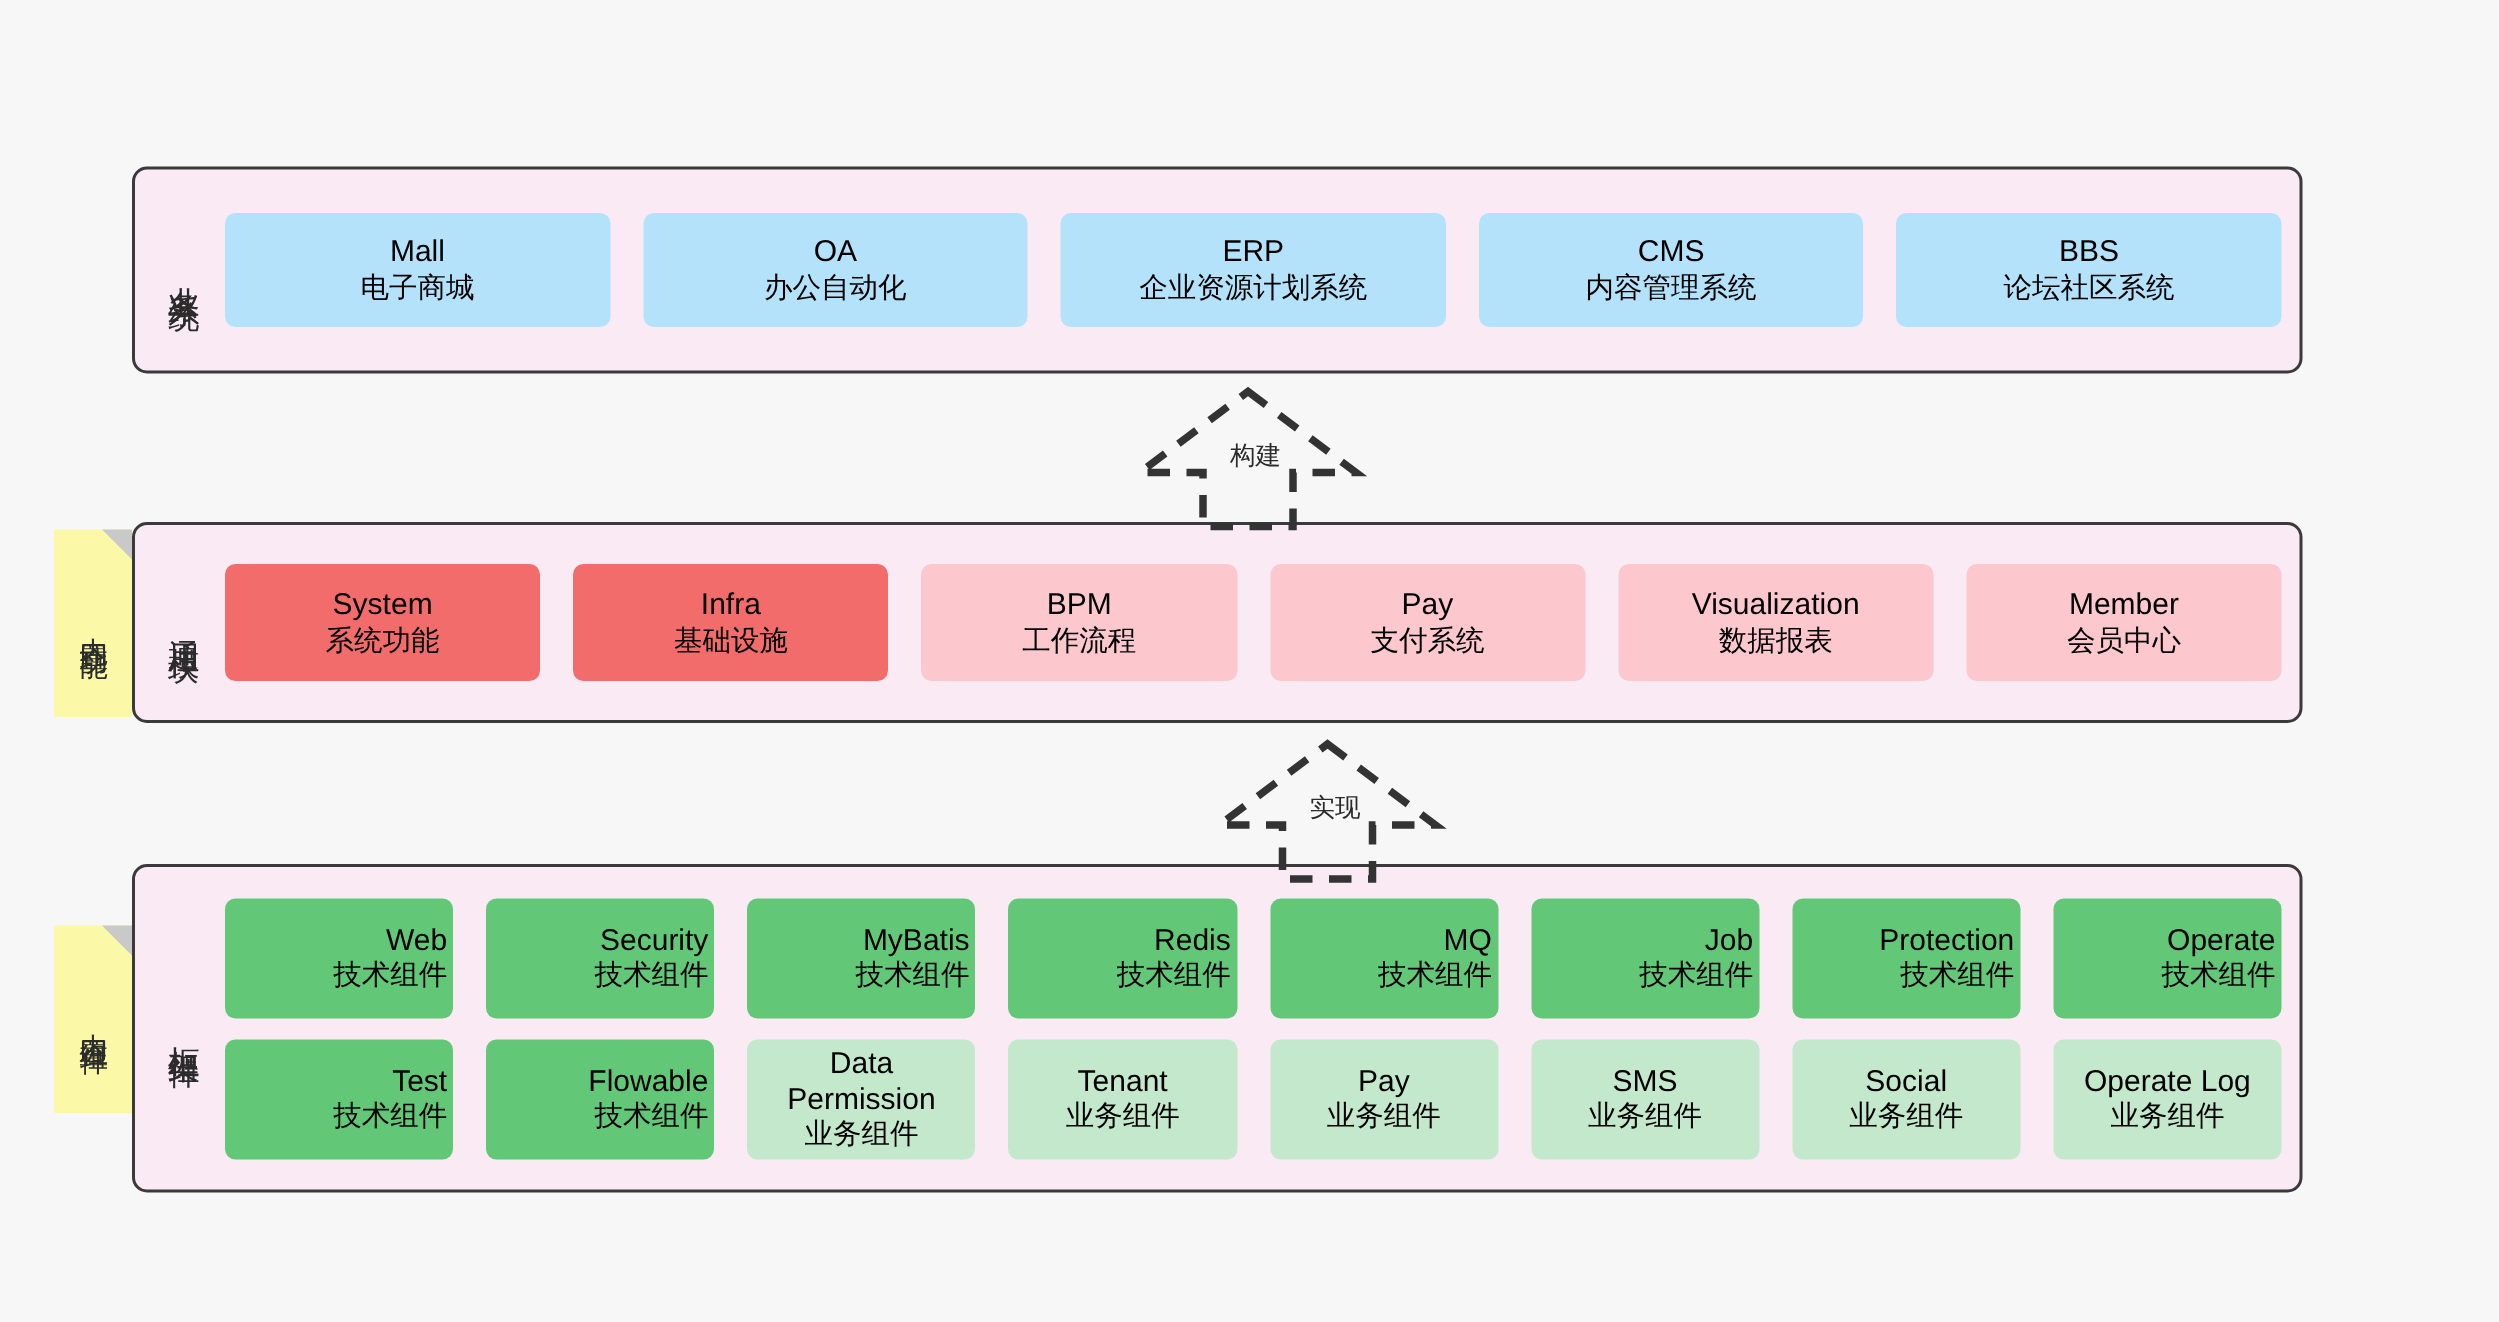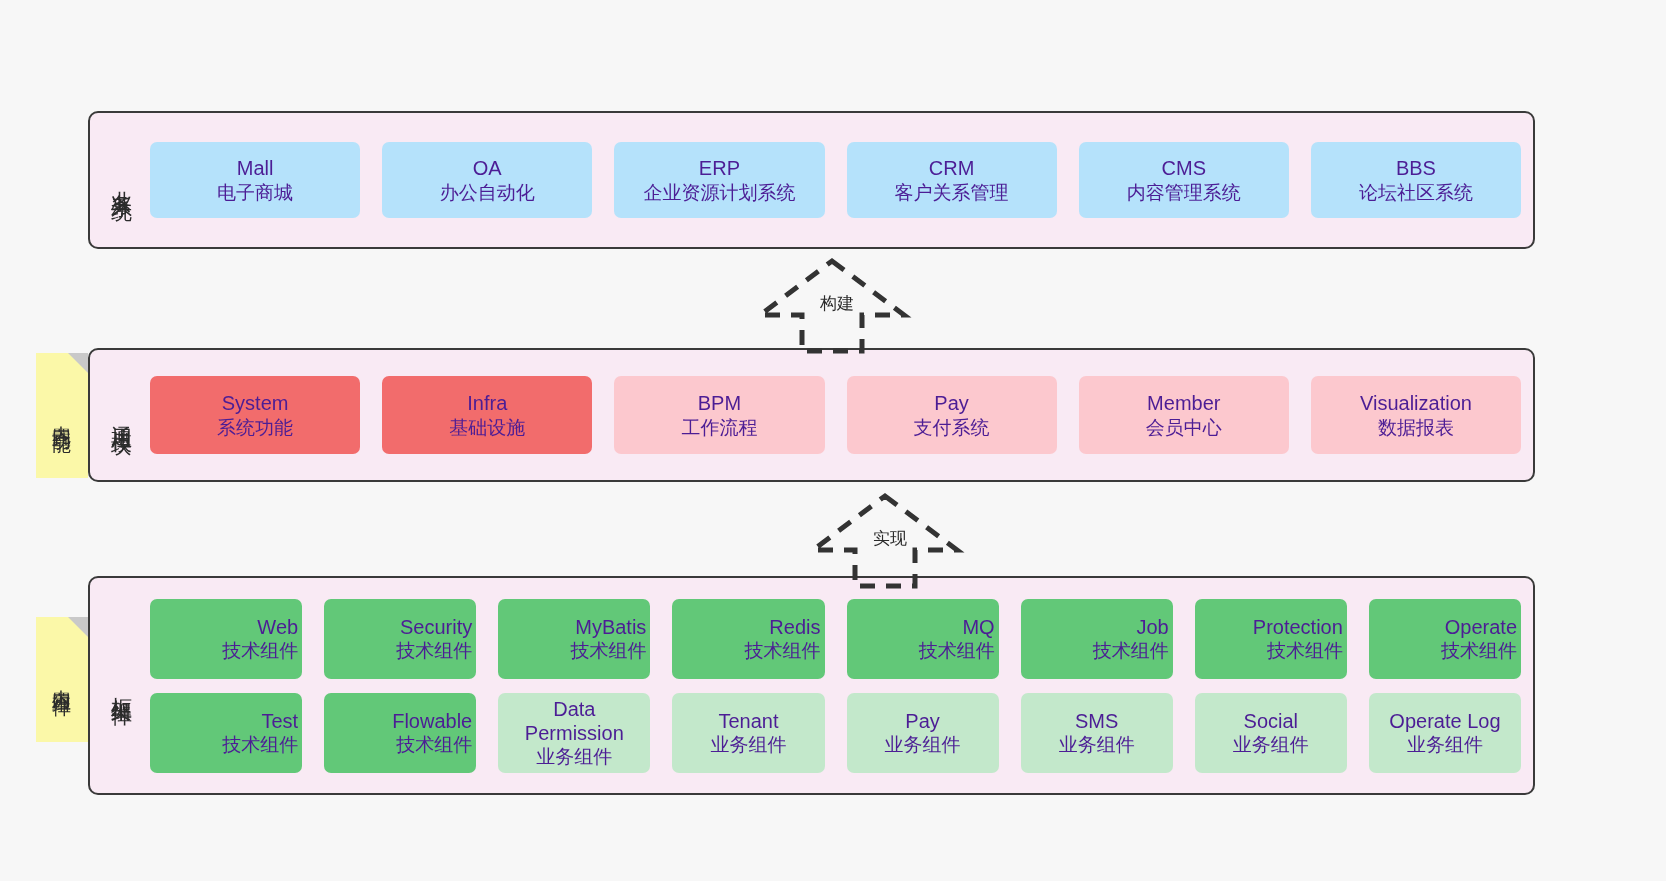--- a/index.html
+++ b/index.html
@@ -55,21 +55,21 @@
     align-items: stretch;
   }
   .cell {
     flex: 1 1 0;
     border-radius: 7px;
     display: flex;
     flex-direction: column;
     align-items: center;
     justify-content: center;
     text-align: center;
-    color: #4c1d95;
+    color: #000000;
     line-height: 1.22;
     padding: 6px 4px;
   }
   .cell .en { font-size: 20px; }
   .cell .cn { font-size: 19px; }
 
   
   .c-blue        { background: #b5e2fb; }
   .c-red         { background: #f26c6c; }
   .c-pink        { background: #fcc8ce; }
@@ -143,24 +143,20 @@
         </div>
         <div class="cell c-blue">
           <span class="en">OA</span>
           <span class="cn">办公自动化</span>
         </div>
         <div class="cell c-blue">
           <span class="en">ERP</span>
           <span class="cn">企业资源计划系统</span>
         </div>
         <div class="cell c-blue">
-          <span class="en">CRM</span>
-          <span class="cn">客户关系管理</span>
-        </div>
-        <div class="cell c-blue">
           <span class="en">CMS</span>
           <span class="cn">内容管理系统</span>
         </div>
         <div class="cell c-blue">
           <span class="en">BBS</span>
           <span class="cn">论坛社区系统</span>
         </div>
       </div>
     </div>
   </div>
@@ -191,26 +187,26 @@
         </div>
         <div class="cell c-pink">
           <span class="en">BPM</span>
           <span class="cn">工作流程</span>
         </div>
         <div class="cell c-pink">
           <span class="en">Pay</span>
           <span class="cn">支付系统</span>
         </div>
         <div class="cell c-pink">
+          <span class="en">Visualization</span>
+          <span class="cn">数据报表</span>
+        </div>
+        <div class="cell c-pink">
           <span class="en">Member</span>
           <span class="cn">会员中心</span>
-        </div>
-        <div class="cell c-pink">
-          <span class="en">Visualization</span>
-          <span class="cn">数据报表</span>
         </div>
       </div>
     </div>
   </div>
 
   <div class="gen-arrow" id="arrow-impl">
     <svg width="160" height="100" viewBox="0 0 160 100">
       <path d="M80 6 L152 60 L110 60 L110 96 L50 96 L50 60 L8 60 Z" fill="none" stroke="#333333" stroke-width="5" stroke-dasharray="15 11" stroke-linejoin="miter"></path>
     </svg>
     <span class="gen-label">实现</span>

